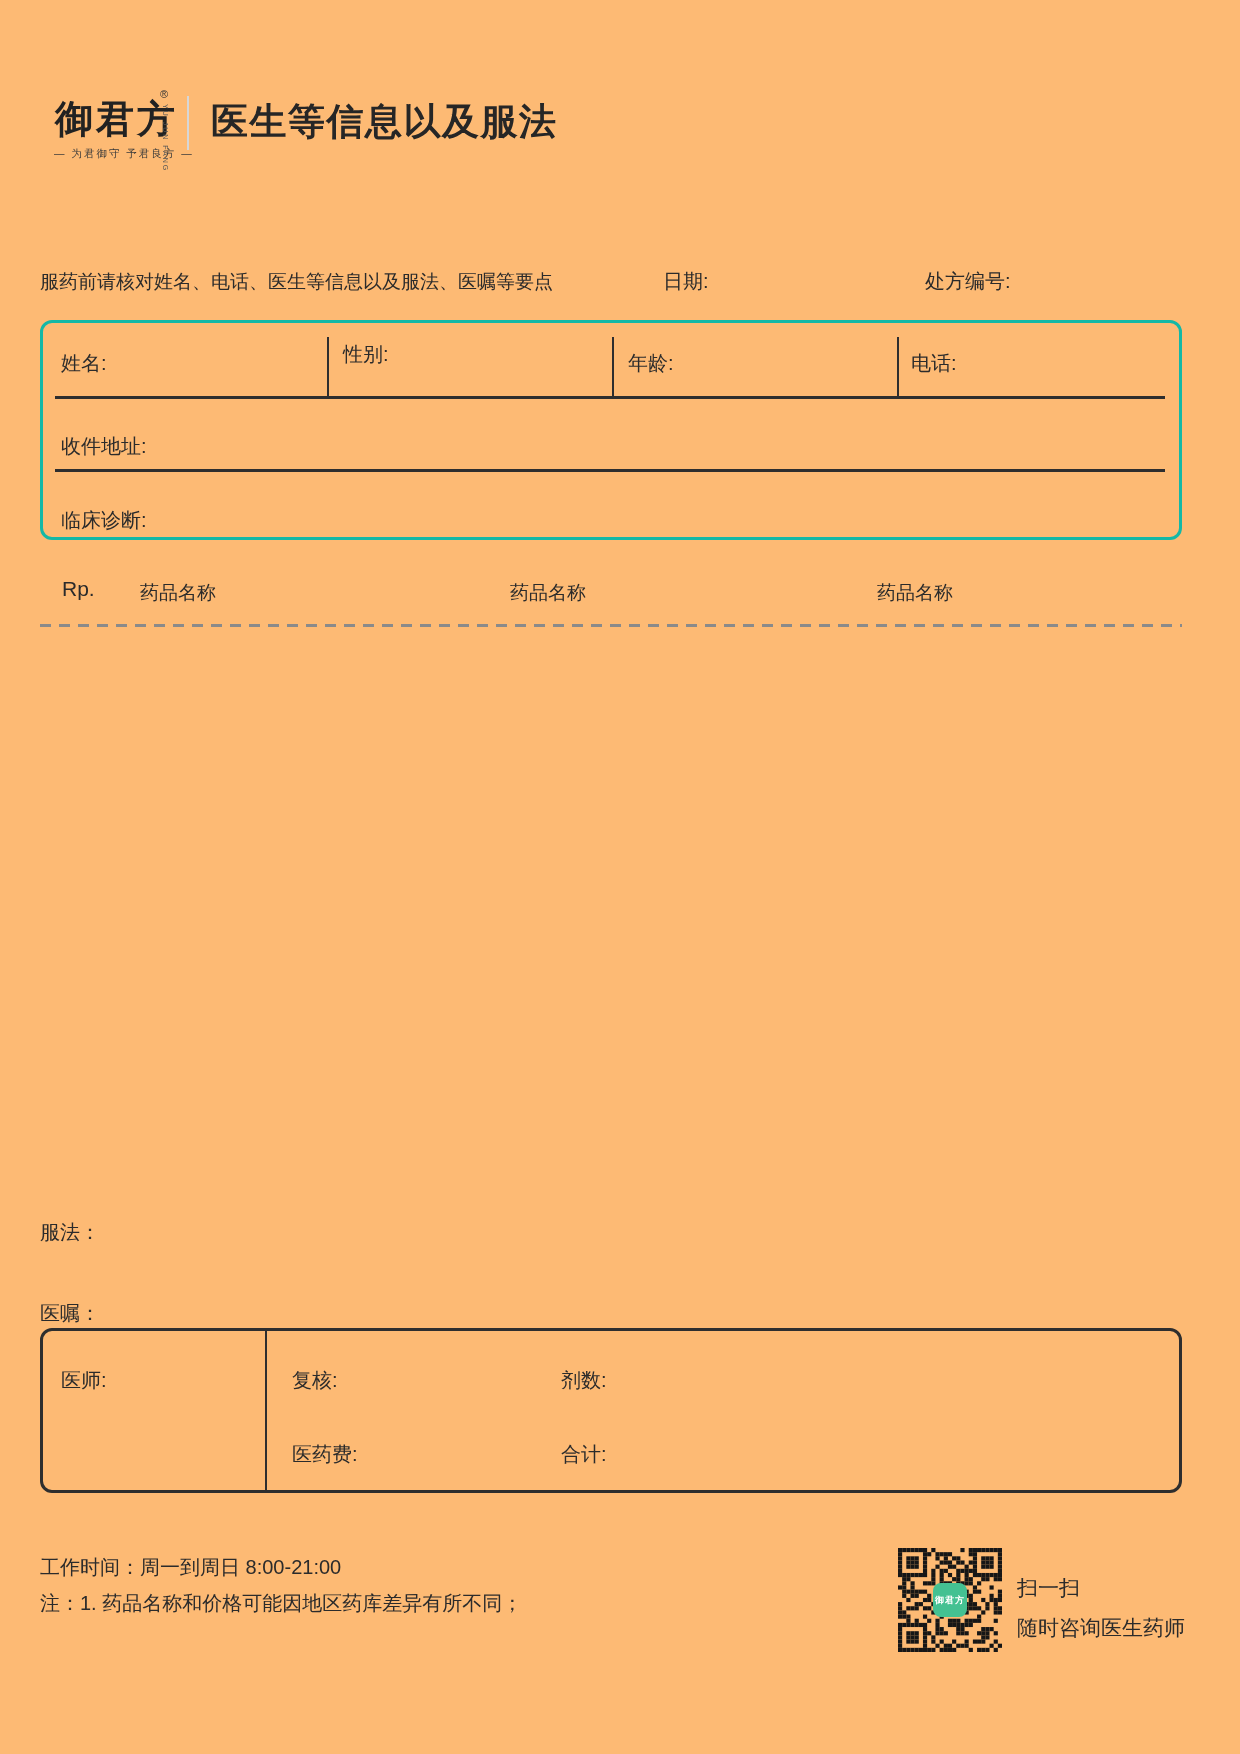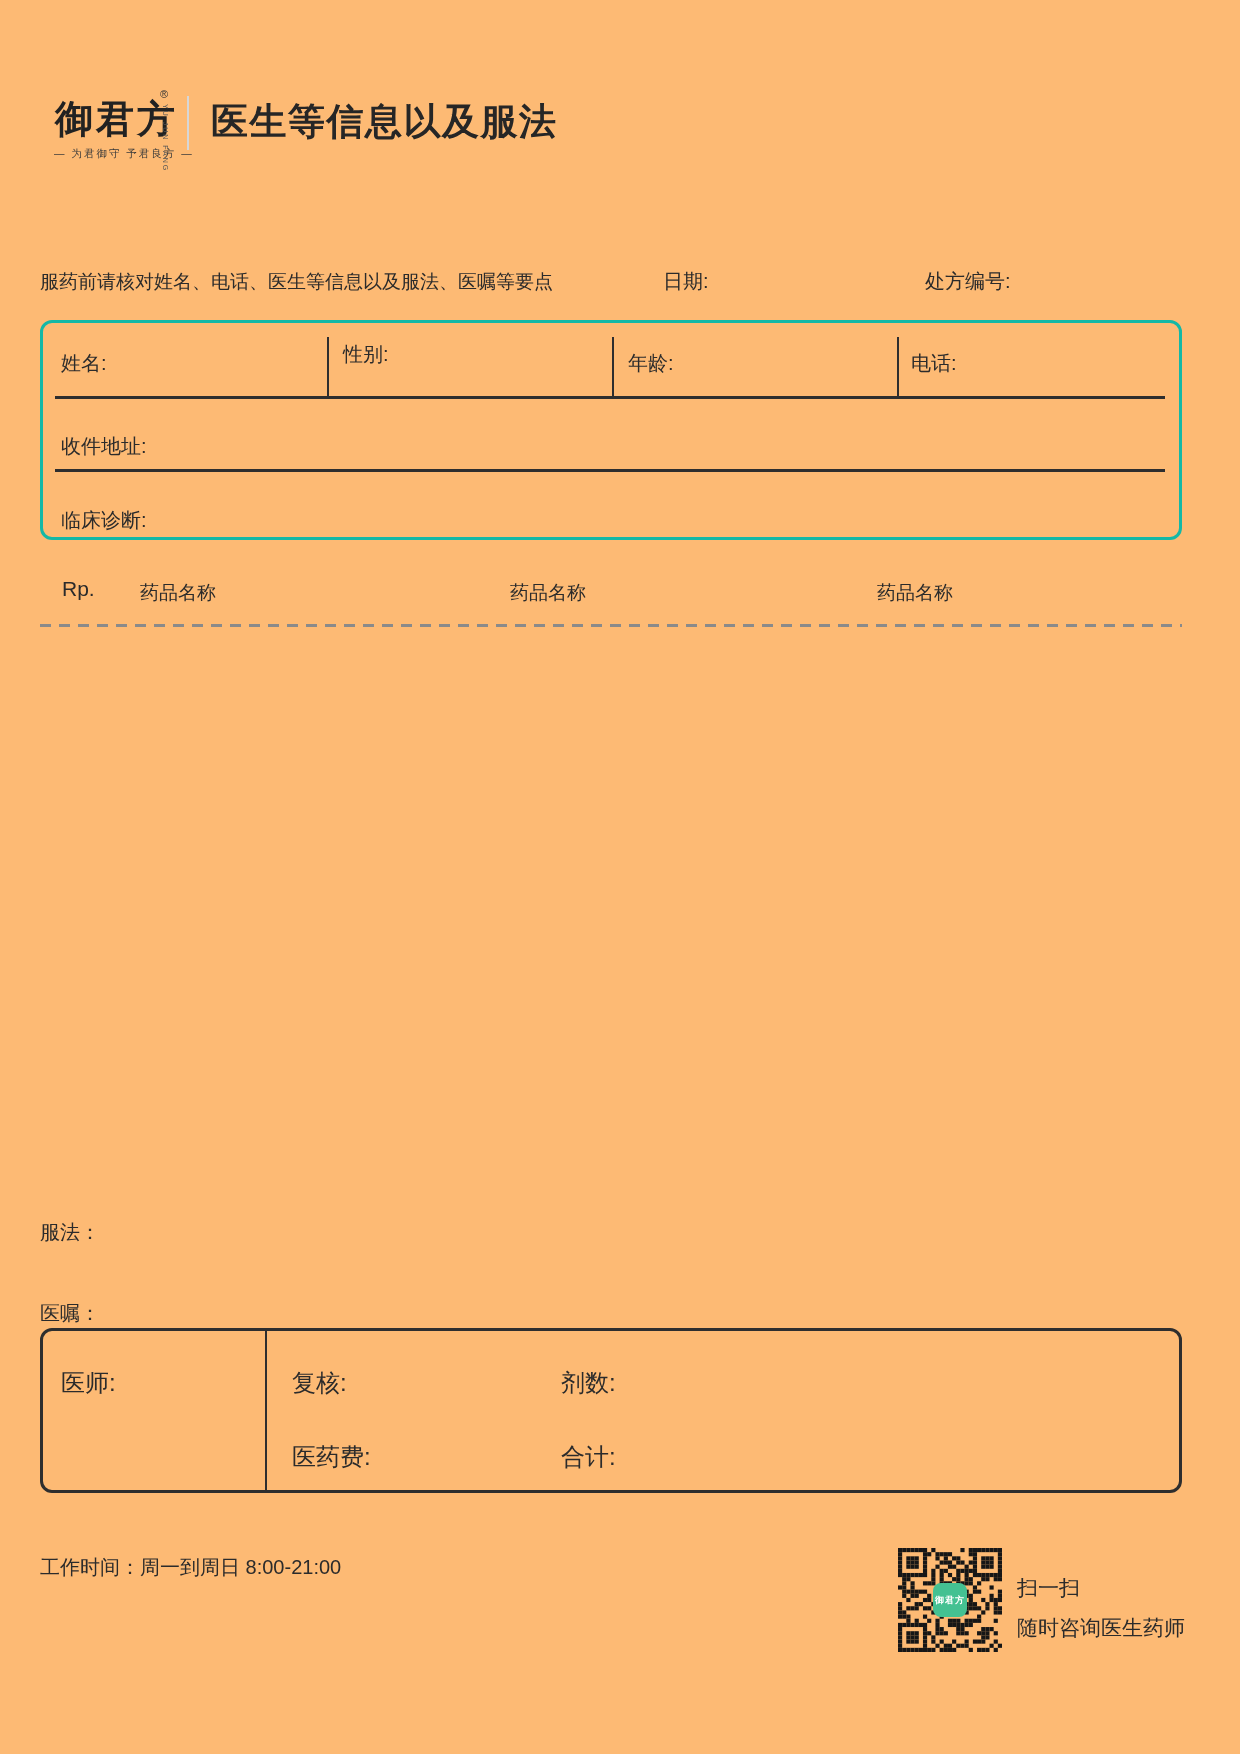--- a/index.html
+++ b/index.html
@@ -42,21 +42,21 @@
   .dashed-line { left:40px; top:624px; width:1142px; height:2.5px;
     background:repeating-linear-gradient(90deg,#8a8a8a 0 11px,transparent 11px 19px); }
 
   
   .usage-label { left:40px; top:1219px; font-size:20px; }
   .advice-label { left:40px; top:1267px; font-size:20px;margin-top:33px; }
 
   
   .sig-box { left:40px; top:1328px; width:1142px; height:165px; border:3px solid #2e2e2e; border-radius:12px; }
   .sig-box .vline { position:absolute; left:222px; top:0; bottom:0; width:2px; background:#2e2e2e; }
-  .sig-box .lbl { position:absolute; font-size:24px; }
+  .sig-box .lbl { position:absolute; font-size:20px; }
   .lbl-doctor { left:18px; top:36px; }
   .lbl-review { left:249px; top:36px; } .lbl-doses { left:518px; top:36px; }
   .lbl-fee { left:249px; top:110px; } .lbl-total { left:518px; top:110px; }
 
   
   .work-time { left:40px; top:1554px; font-size:20px; }
   .note-1 { left:40px; top:1590px; font-size:20px; }
   .note-2 { left:40px; top:1626px; font-size:20px; }
 
   .qr-wrap { left:898px; top:1548px; width:104px; height:104px; }
@@ -109,20 +109,21 @@
   <div class="abs sig-box">
     <div class="vline"></div>
     <div class="lbl lbl-doctor">医师:</div>
     <div class="lbl lbl-review">复核:</div>
     <div class="lbl lbl-doses">剂数:</div>
     <div class="lbl lbl-fee">医药费:</div>
     <div class="lbl lbl-total">合计:</div>
   </div>
 
   <div class="abs work-time">工作时间：周一到周日 8:00-21:00</div>
+  <div class="abs note-1">注：1. 药品名称和价格可能因地区药库差异有所不同；</div>
 
   <div class="abs qr-wrap">
     <svg viewBox="0 0 25 25" id="qr-svg">
         <g fill="#161616">
           <rect x="0" y="0" width="1" height="1"></rect>
           <rect x="1" y="0" width="1" height="1"></rect>
           <rect x="2" y="0" width="1" height="1"></rect>
           <rect x="3" y="0" width="1" height="1"></rect>
           <rect x="4" y="0" width="1" height="1"></rect>
           <rect x="5" y="0" width="1" height="1"></rect>

